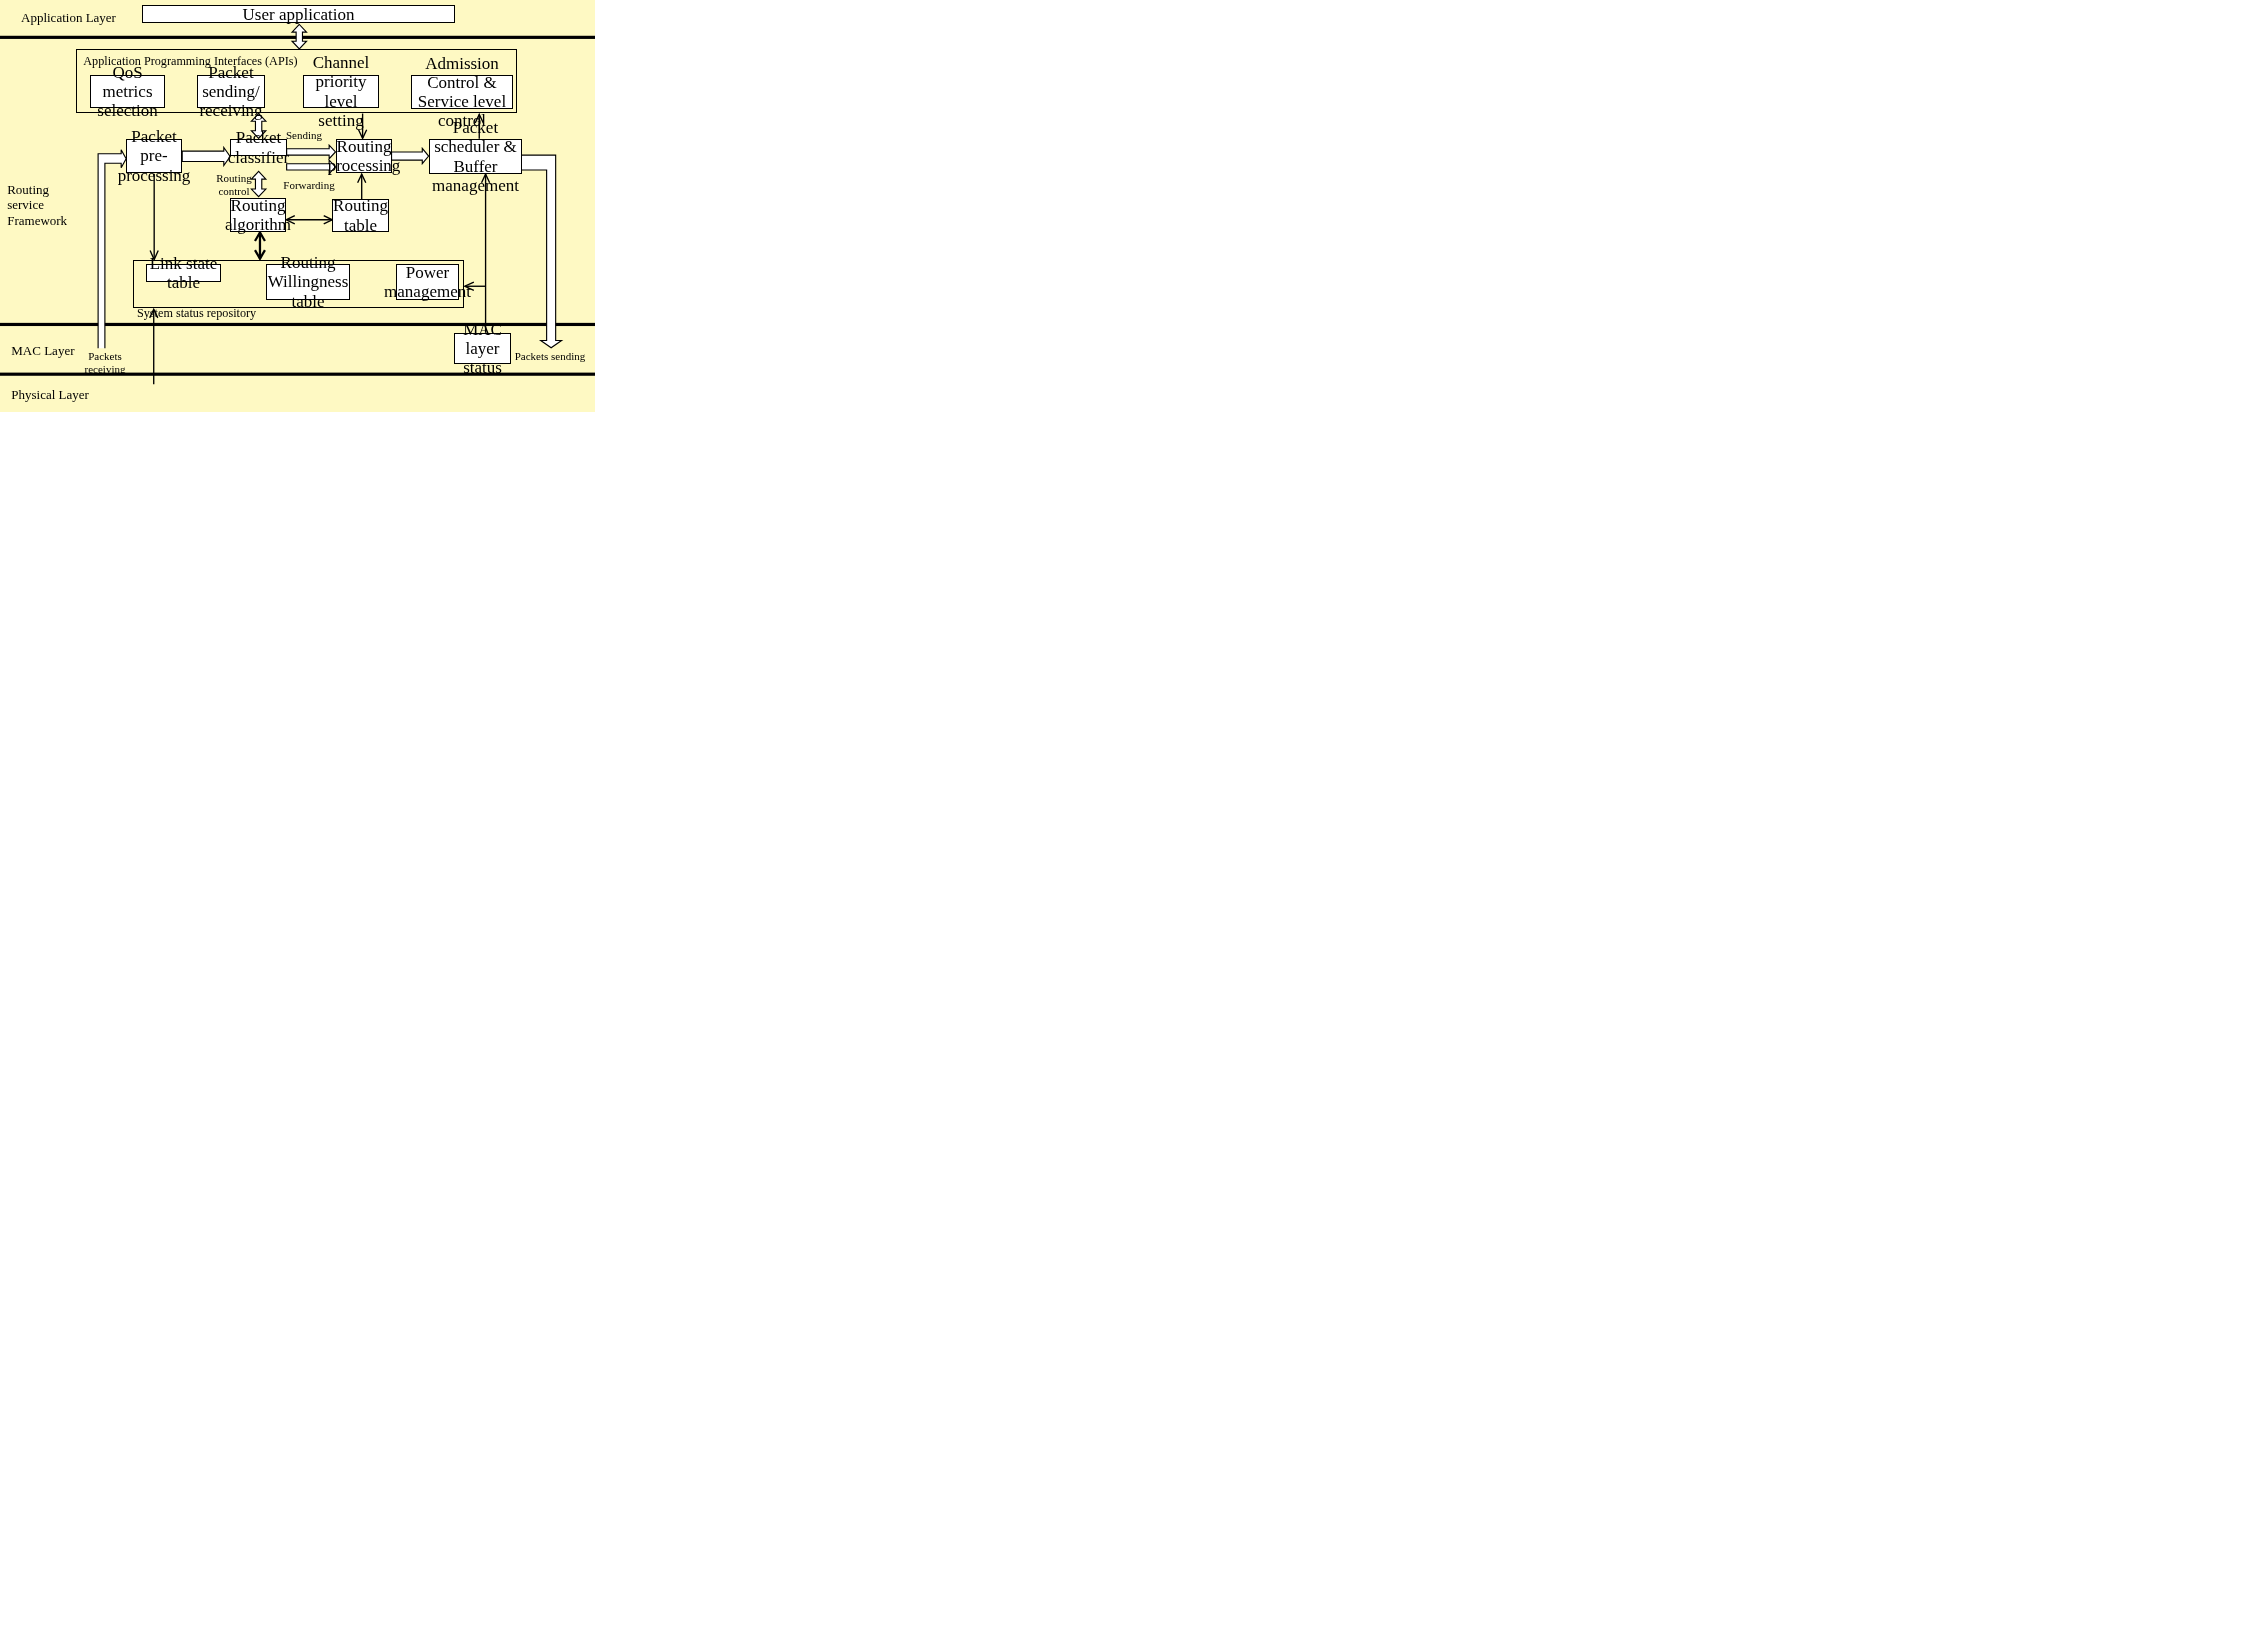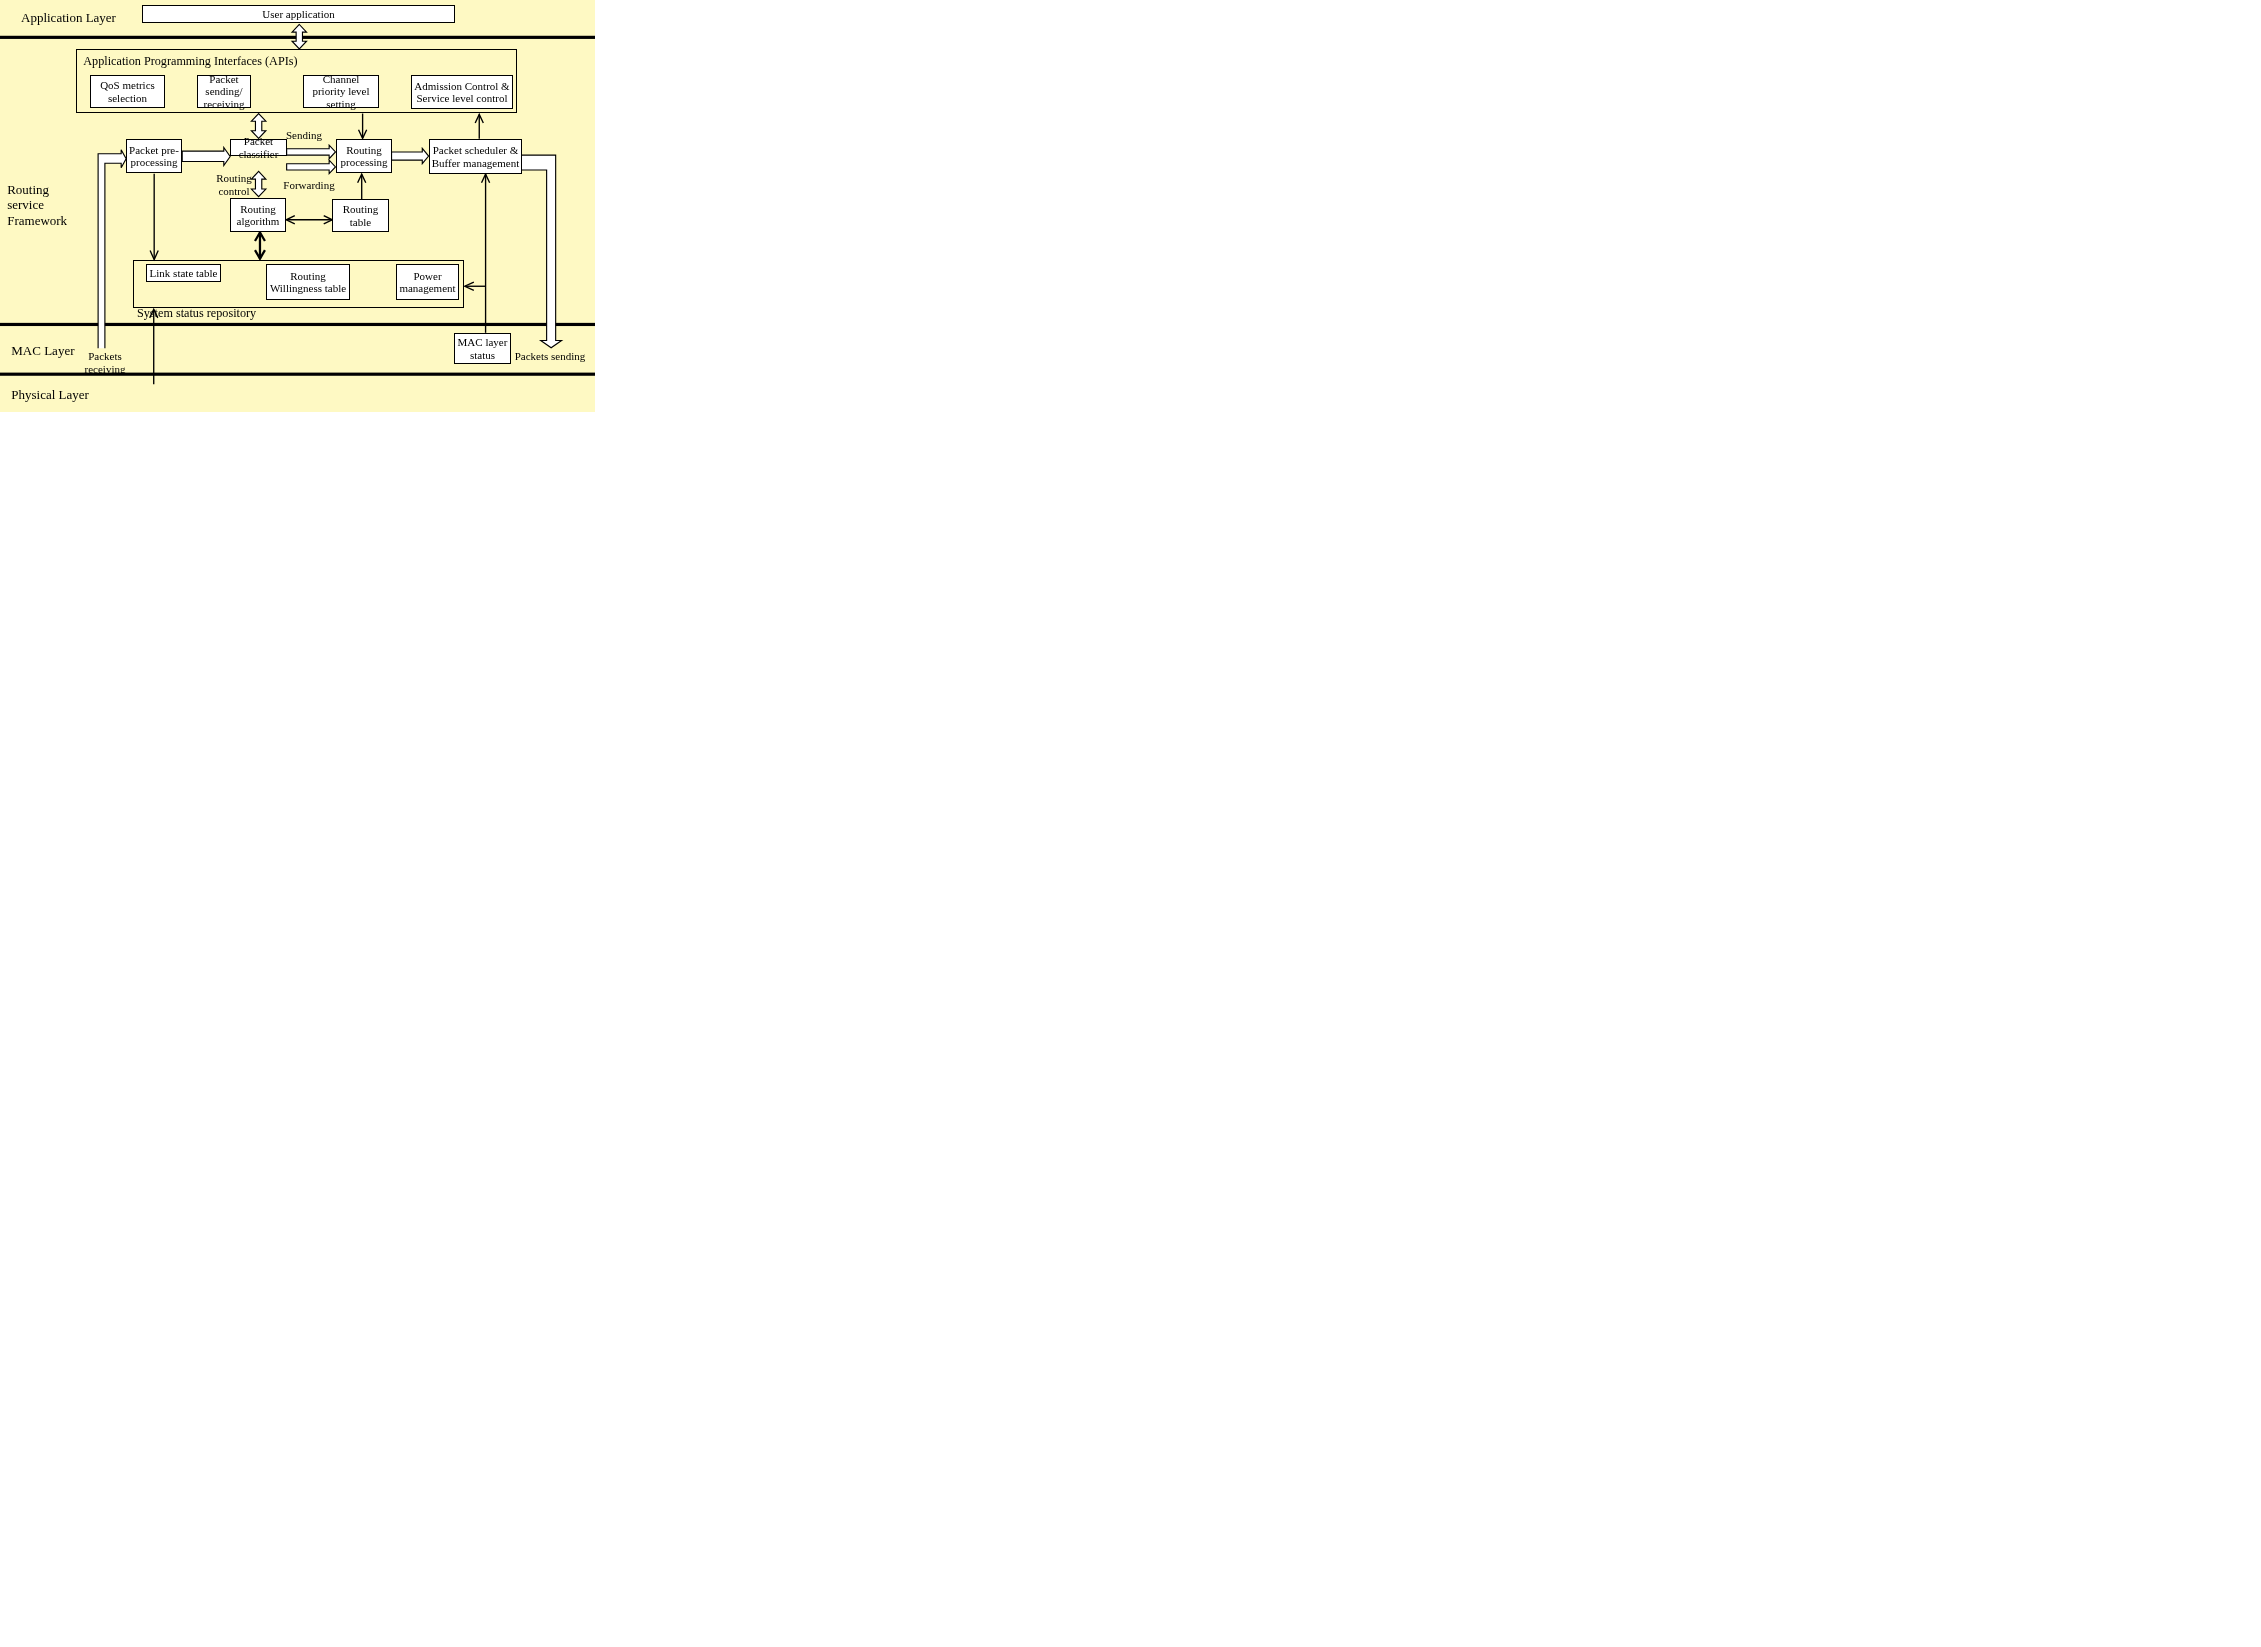--- a/index.html
+++ b/index.html
@@ -1,20 +1,20 @@
 <!DOCTYPE html>
 <html style="font-size:7.2px"><head>
 <meta charset="utf-8">
 <style>
   html,body{margin:0;padding:0;background:#ffffff;}
   body{font-family:"Liberation Serif","DejaVu Serif",serif;color:#000;}
   #stage{position:relative;width:595px;height:412px;background:#fef9c3;overflow:hidden;}
   #arrows{position:absolute;left:0;top:0;width:595px;height:412px;}
   .box{position:absolute;border:1.4px solid #000;background:#fff;display:flex;align-items:center;
-       justify-content:center;text-align:center;font-size:11px;line-height:1.12;padding:0.9px;box-sizing:border-box;}
+       justify-content:center;text-align:center;font-size:17px;line-height:1.12;padding:0.9px;box-sizing:border-box;}
   .container{position:absolute;border:0.9px solid #000;background:transparent;box-sizing:border-box;}
   .layer-label{position:absolute;font-size:13px;white-space:nowrap;}
   .layer-label.multi{white-space:normal;text-align:left;line-height:1.18;}
   .note{position:absolute;font-size:11px;text-align:center;line-height:1.2;}
   .inner-label{position:absolute;font-size:12.2px;white-space:nowrap;}
 </style>
 </head>
 <body>
 
 <div id="stage">
@@ -101,21 +101,21 @@
   <div class="layer-label multi" style="left:7.2px;top:182px;width:77px;">Routing service Framework</div>
   <div class="layer-label" style="left:11.3px;top:343px;">MAC Layer</div>
   <div class="layer-label" style="left:11.3px;top:387px;">Physical Layer</div>
 
   <div class="box" style="left:142px;top:5.4px;width:313px;height:18px;">User application</div>
 
   <div class="container" style="left:76px;top:49px;width:441px;height:64px;">
     <div class="inner-label" style="left:6.3px;top:3.6px;">Application Programming Interfaces (APIs)</div>
   </div>
   <div class="box" style="left:90px;top:75px;width:75px;height:33px;">QoS metrics selection</div>
-  <div class="box" style="left:197px;top:75px;width:54px;height:33px;">Packet sending/ receiving</div>
+  <div class="box" style="left:197px;top:75px;width:68px;height:33px;">Packet sending/ receiving</div>
   <div class="box" style="left:303px;top:75px;width:76px;height:33px;">Channel priority level setting</div>
   <div class="box" style="left:411px;top:75px;width:102px;height:34px;">Admission Control &amp; Service level control</div>
 
   <div class="box" style="left:126px;top:139px;width:56px;height:34px;">Packet pre-processing</div>
   <div class="box" style="left:230px;top:139px;width:57px;height:17px;">Packet classifier</div>
   <div class="box" style="left:336px;top:139px;width:56px;height:34px;">Routing processing</div>
   <div class="box" style="left:429px;top:139px;width:93px;height:35px;">Packet scheduler &amp; Buffer management</div>
 
   <div class="box" style="left:230px;top:198px;width:56px;height:34px;text-align:center;">Routing algorithm</div>
   <div class="box" style="left:332px;top:199px;width:57px;height:33px;">Routing table</div>

